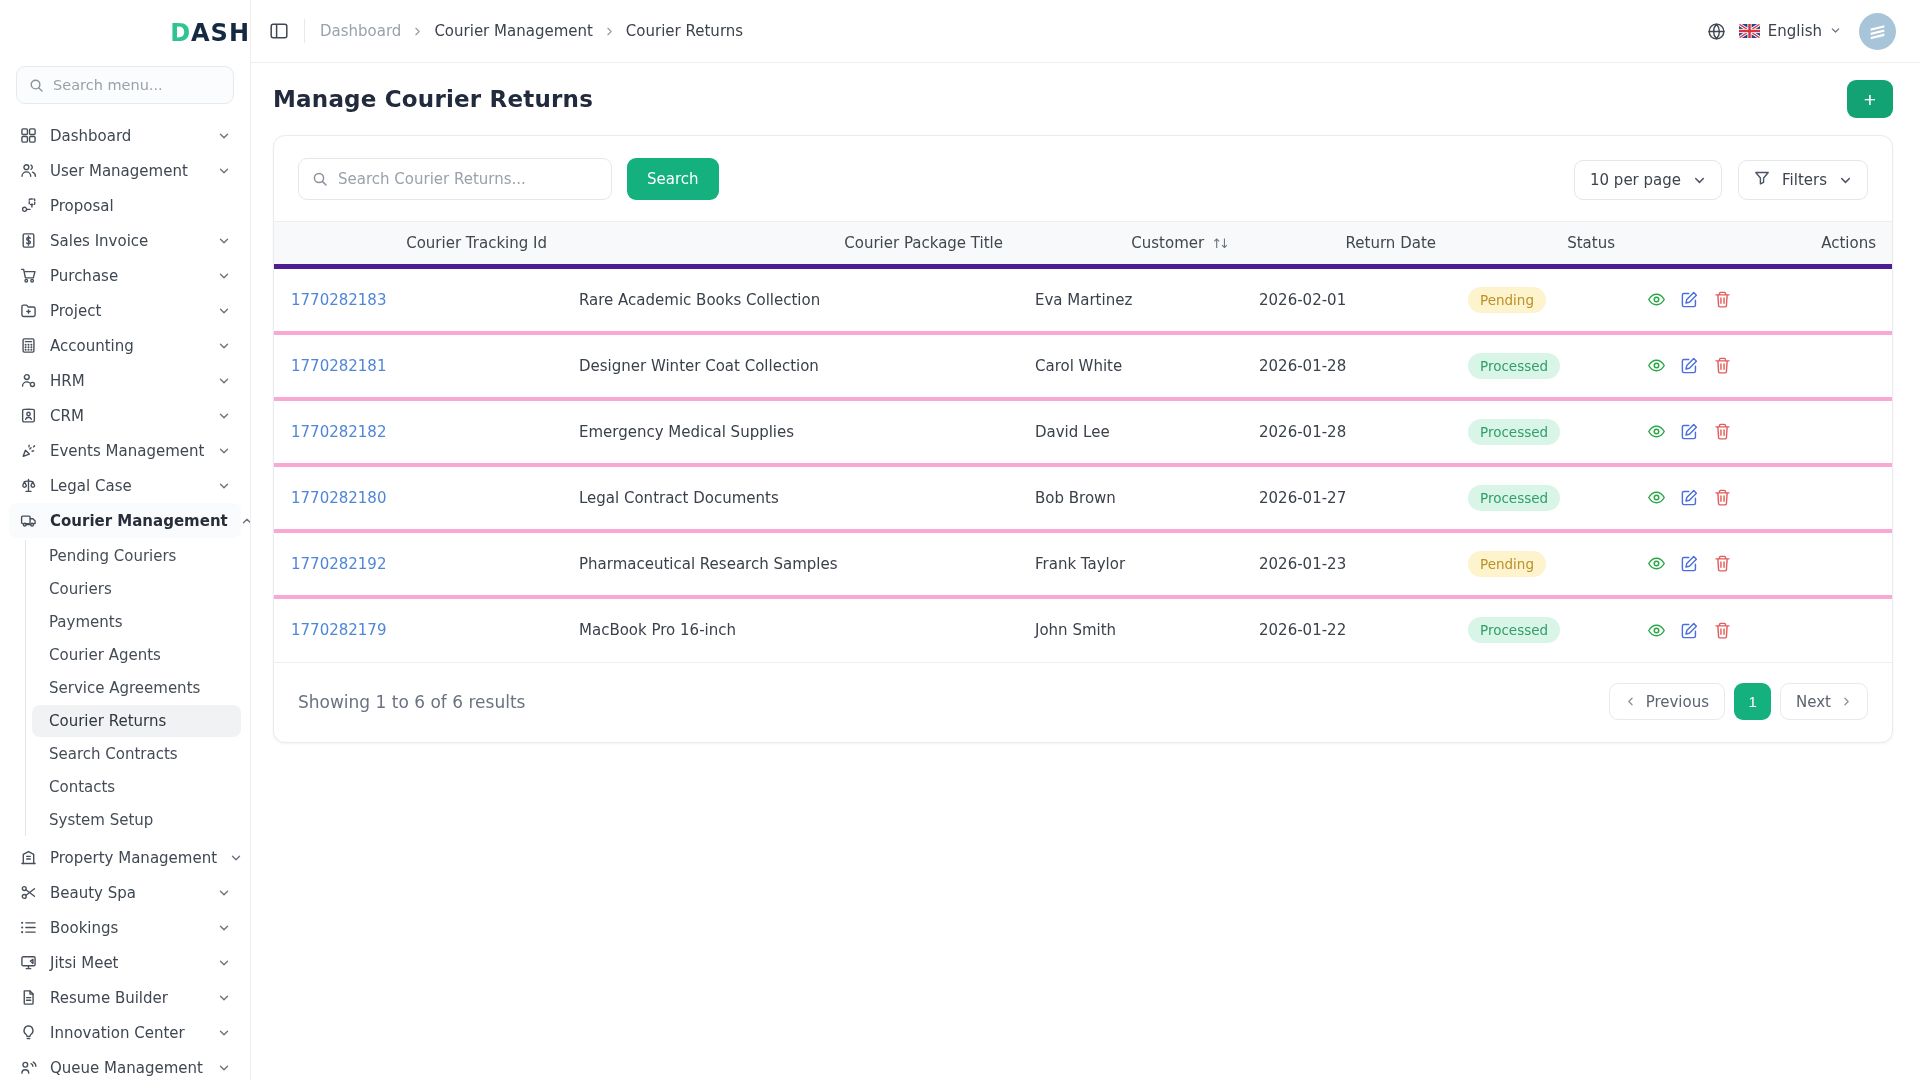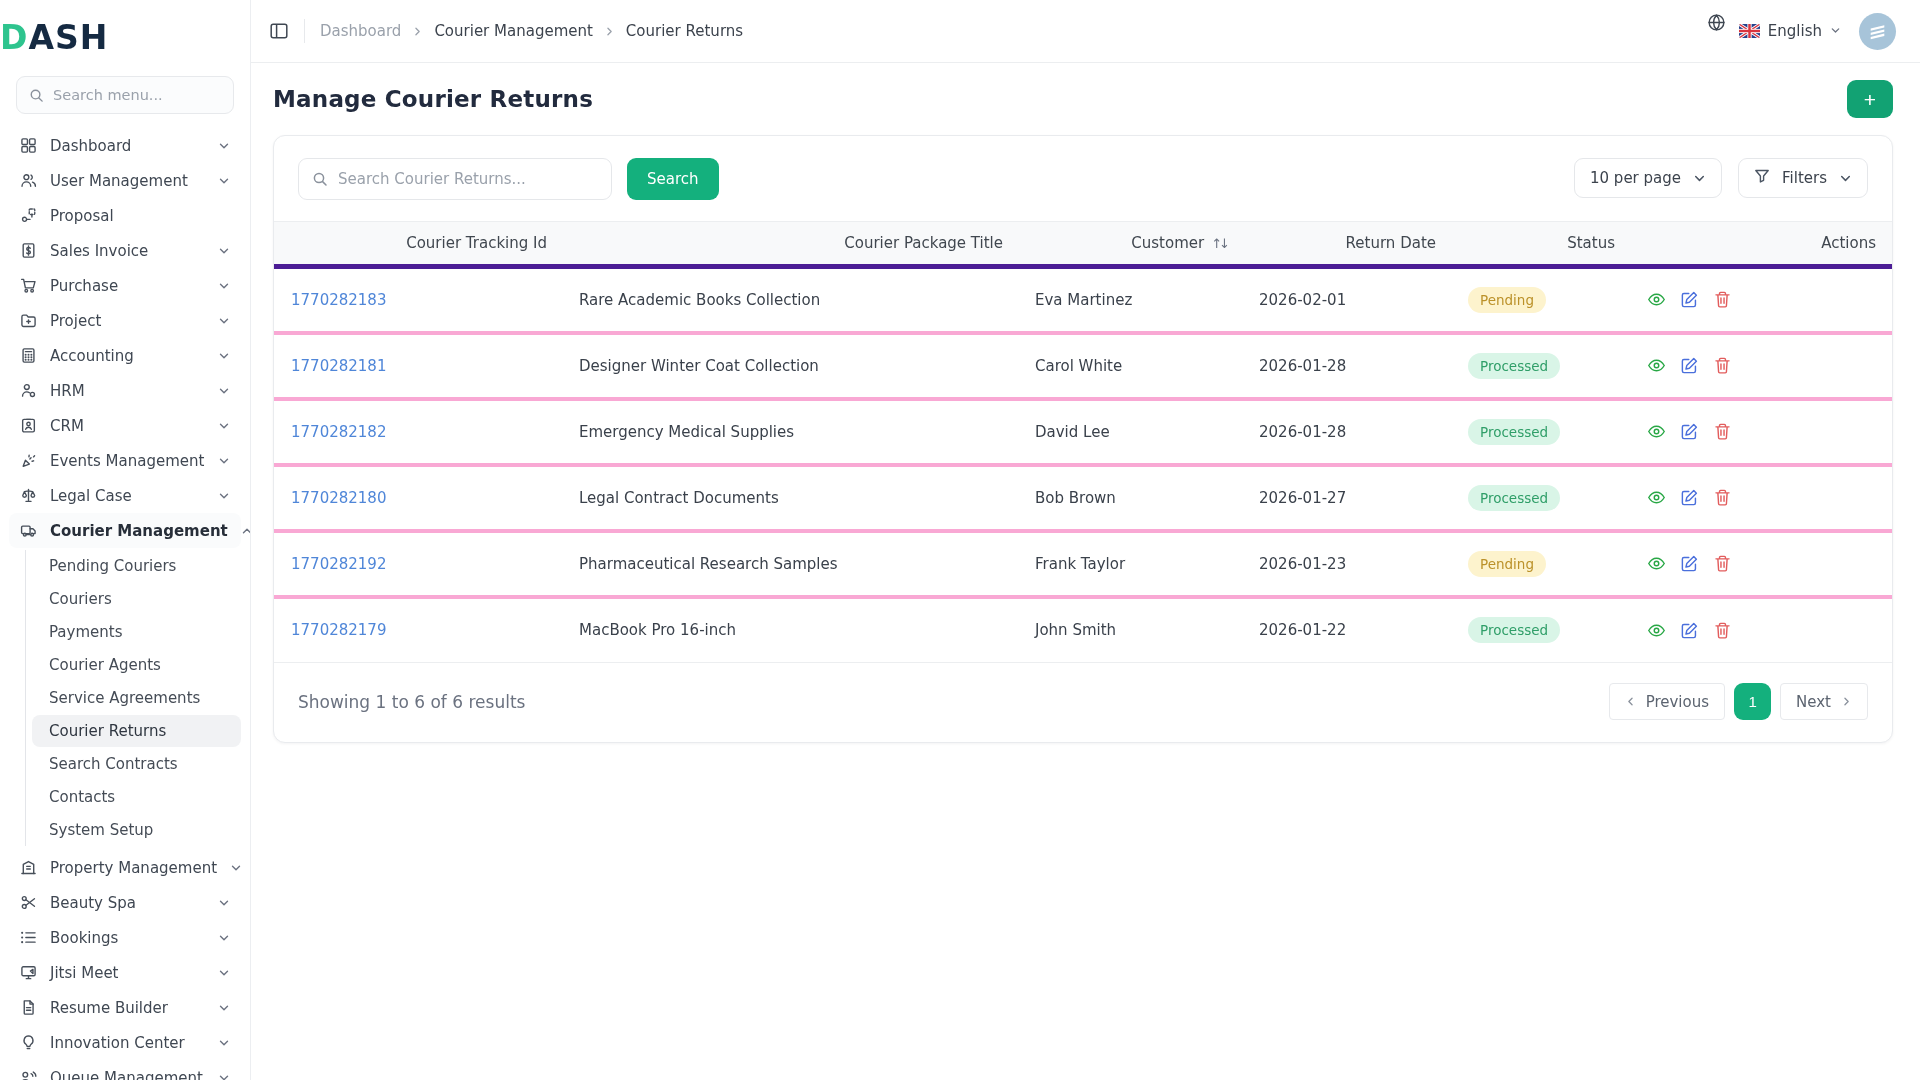--- a/index.html
+++ b/index.html
@@ -2,21 +2,21 @@
 <html style="--accent_green: #14b07d; --accent_dark: #12a273; --link_blue: #4f86d8; --logo_accent: #2ec48e; --logo_dark: #152a42; --pending_bg: #fdf3cd; --pending_text: #bb9129; --processed_bg: #d9f5e7; --processed_text: #2f9e68; --view_icon: #28a745; --edit_icon: #4a6fdc; --delete_icon: #e25c5c;"><head>
 <meta charset="utf-8">
 <style>
   * { box-sizing: border-box; margin: 0; padding: 0; }
   html,body { width:1920px; height:1080px; overflow:hidden; }
   body { font-family:"DejaVu Sans","Liberation Sans",sans-serif; background:#ffffff; color:#3a414b; }
   .app { display:flex; height:100%; }
 
   
   aside { width:251px; flex:none; background:#fff; border-right:1px solid #eceef1; display:flex; flex-direction:column; overflow:hidden; }
-  .logo { padding:20px 0 12px; text-align:left; font-size:33px; font-weight:700; letter-spacing:1px; line-height:1.1; }
+  .logo { padding:20px 0 12px; text-align:right; font-size:24px; font-weight:700; letter-spacing:1px; line-height:1.1; }
   .logo .d   { color:var(--logo_accent); }
   .logo .ash { color:var(--logo_dark); }
   .menu-search { margin:8px 16px 14px; height:38px; border:1px solid #e7e9ec; background:#fbfcfd; border-radius:9px;
                  display:flex; align-items:center; gap:9px; padding:0 12px; color:#8a919c; }
   .menu-search svg { width:15px; height:15px; flex:none; }
   .menu-search input { border:none; outline:none; background:transparent; font:inherit; font-size:14.5px; color:#555c66; width:100%; }
   .menu-search input::placeholder { color:#9aa1ab; }
   nav { flex:1; overflow:hidden; padding:0 9px 0 9px; }
   .nav-item { display:flex; align-items:center; gap:13px; height:35px; padding:0 11px; border-radius:8px;
               color:#3f4752; font-size:15px; cursor:pointer; white-space:nowrap; }
@@ -36,40 +36,40 @@
   .topbar { height:63px; flex:none; display:flex; align-items:center; gap:15px; padding:0 24px 0 18px;
             background:#fff; border-bottom:1px solid #eceef0; }
   .panel-toggle { width:20px; height:20px; color:#3f4752; display:flex; cursor:pointer; }
   .panel-toggle svg { width:20px; height:20px; }
   .tb-divider { width:1px; height:24px; background:#e7e9ec; }
   .breadcrumb { display:flex; align-items:center; gap:11px; font-size:15px; }
   .bc-item { color:#3c434d; cursor:pointer; }
   .bc-item.muted { color:#9aa1ab; }
   .bc-sep { color:#9aa1ab; display:flex; }
   .bc-sep svg { width:11px; height:11px; }
-  .tb-right { margin-left:auto; display:flex; gap:13px; }
+  .tb-right { margin-left:auto; display:flex; align-items:center; gap:13px; }
   .globe { width:19px; height:19px; color:#3f4752; display:flex; cursor:pointer; }
   .globe svg { width:19px; height:19px; }
   .lang { display:flex; align-items:center; gap:8px; font-size:15px; color:#3c434d; cursor:pointer; }
   .flag { width:21px; height:14px; border-radius:2px; overflow:hidden; display:flex; }
   .lang .chev svg { width:11px; height:11px; color:#6b7280; }
   .avatar { width:37px; height:37px; border-radius:50%; background:#a7c4d9; display:flex; align-items:center;
             justify-content:center; margin-left:5px; cursor:pointer; overflow:hidden; }
   .avatar svg { width:23px; height:23px; }
 
   
   .content { flex:1; padding:17px 27px 0 22px; background:#fff; overflow:hidden; }
   .title-row { display:flex; align-items:center; justify-content:space-between; }
   h1 { font-size:23px; font-weight:700; color:#222b3e; letter-spacing:.2px; }
   .add-btn { width:46px; height:38px; background:var(--accent_dark); color:#fff; border:none; border-radius:9px;
              font-size:21px; line-height:1; display:flex; align-items:center; justify-content:center; cursor:pointer; }
 
   .card { margin-top:17px; background:#fff; border:1px solid #e9ebee; border-radius:12px;
           box-shadow:0 1px 3px rgba(16,24,40,.05); overflow:hidden; }
-  .toolbar { display:flex; align-items:flex-start; padding:22px 24px 21px; }
+  .toolbar { display:flex; align-items:flex-end; padding:22px 24px 21px; }
   .search-box { width:314px; height:42px; border:1px solid #e5e7ea; border-radius:9px; display:flex;
                 align-items:center; gap:10px; padding:0 13px; background:#fff; }
   .search-box svg { width:16px; height:16px; color:#8a919c; flex:none; }
   .search-box input { border:none; outline:none; font:inherit; font-size:15px; color:#555c66; width:100%; background:transparent; }
   .search-box input::placeholder { color:#9aa1ab; }
   .search-btn { margin-left:15px; height:42px; padding:0 20px; background:var(--accent_green); color:#fff; border:none;
                 border-radius:9px; font-size:15px; font-family:inherit; cursor:pointer; }
   .toolbar-right { margin-left:auto; display:flex; gap:16px; }
   .pill-btn { height:40px; padding:0 15px; border:1px solid #e5e7ea; border-radius:9px; background:#fff;
               display:flex; align-items:center; gap:12px; font-size:15px; color:#3c434d; cursor:pointer; font-family:inherit; }
@@ -91,21 +91,21 @@
   .actions { display:flex; align-items:center; gap:14px; }
   .icon-btn { width:19px; height:19px; display:flex; cursor:pointer; background:none; border:none; padding:0; }
   .icon-btn svg { width:19px; height:19px; }
   .icon-btn.view   { color:var(--view_icon); }
   .icon-btn.edit   { color:var(--edit_icon); }
   .icon-btn.delete { color:var(--delete_icon); }
 
   .card-footer { display:flex; align-items:center; padding:20px 24px 22px; }
   .summary { color:#6b7280; font-size:17px; }
   .pager { margin-left:auto; display:flex; align-items:center; gap:9px; }
-  .page-btn { height:37px; padding:0 15px; border:1px solid #e7e9ec; border-radius:4px; background:#fff;
+  .page-btn { height:37px; padding:0 15px; border:1px solid #e7e9ec; border-radius:9px; background:#fff;
               color:#5c6470; font-size:15px; display:flex; align-items:center; gap:10px; cursor:pointer; font-family:inherit; }
   .page-btn svg { width:11px; height:11px; color:#8a919c; }
   .page-current { width:37px; height:37px; border-radius:9px; background:var(--accent_green); color:#fff;
                   display:flex; align-items:center; justify-content:center; font-size:15px; border:none; cursor:pointer; }
 </style>
 </head>
 <body>
 
 <div class="app">
 

